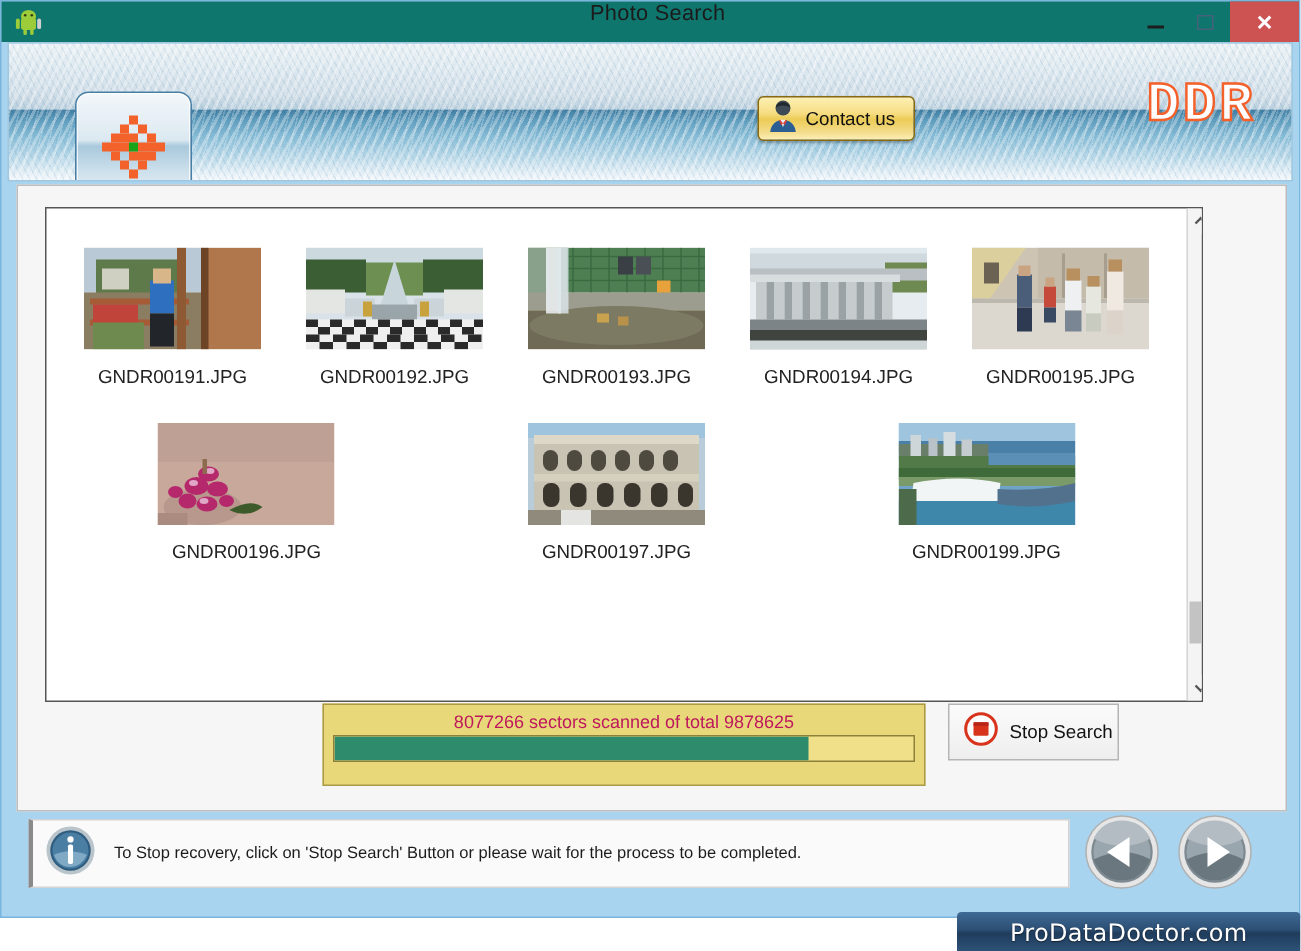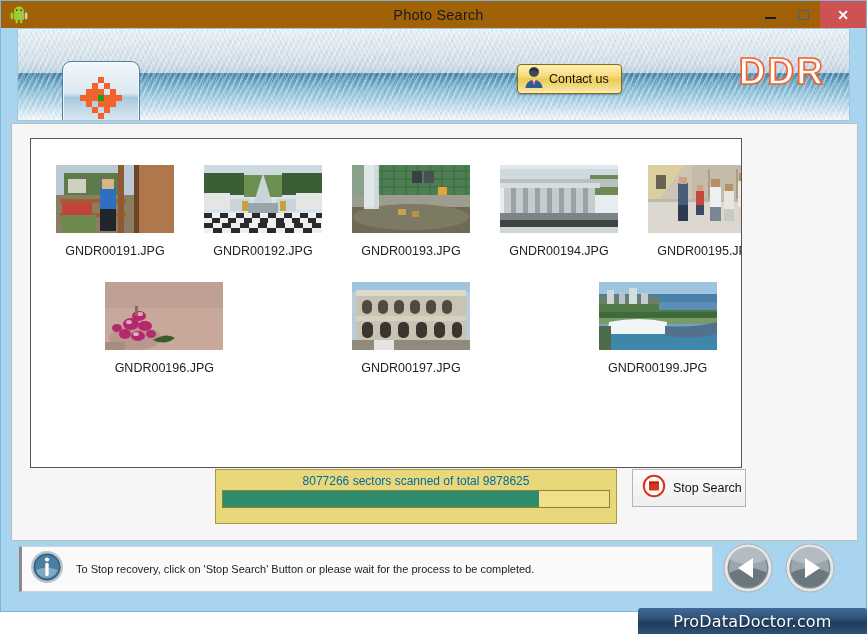--- a/index.html
+++ b/index.html
@@ -23,23 +23,23 @@
     left: 0; top: 0;
     width: 867px; height: 612px;
     background: #a8d4f0;
     border: 1px solid #7ab5dd;
   }
 
   
   .titlebar {
     position: relative;
     height: 27px;
-    background: #a16207;
+    background: #0f766e;
     display: flex;
-    align-items: center;
+    align-items: flex-start;
   }
   .titlebar-icon {
     position: absolute;
     left: 8px; top: 3px;
     width: 20px; height: 20px;
   }
   .title-text {
     flex: 1;
     text-align: center;
     font-size: 14.5px;
@@ -75,21 +75,21 @@
     width: 46px;
     background: #cd5353;
     color: #ffffff;
     font-size: 14px;
     font-weight: bold;
   }
 
   
   .banner {
     position: relative;
-    margin: 0 16px;
+    margin: 0 4px;
     height: 93px;
     overflow: hidden;
     border: 1px solid #9fc8e0;
     background:
       repeating-linear-gradient(118deg, rgba(255,255,255,.30) 0 2px, rgba(255,255,255,0) 2px 5px),
       repeating-linear-gradient(62deg, rgba(120,160,190,.18) 0 1px, rgba(255,255,255,0) 1px 4px),
       linear-gradient(to bottom,
         #eaf1f5 0%, #dde8ef 18%, #cfdde7 38%, #b9cfdd 48%,
         #3f7da2 49%, #5d9cbd 56%, #86bcd6 68%, #b4d6e7 82%, #e6f0f6 96%, #f4f8fb 100%);
   }
@@ -139,21 +139,21 @@
     z-index: 3;
   }
   .brand-ddr {
     font-size: 37px;
     font-weight: bold;
     letter-spacing: 2px;
     color: #fdfdfd;
     -webkit-text-stroke: 1.6px #f4602a;
     text-shadow: 0 0 1px #f4602a;
     line-height: 1;
-    font-family: Liberation Sans, sans-serif;
+    font-family: Liberation Mono, monospace;
   }
   .brand-sub {
     margin-top: 12px;
     font-size: 17.5px;
     font-weight: bold;
     color: #1a59c4;
     letter-spacing: .3px;
   }
 
   
@@ -161,21 +161,21 @@
     position: absolute;
     left: 10px; top: 122px;
     width: 847px; height: 418px;
     background: #f6f6f6;
     border: 1px solid #bdbdbd;
   }
 
   .photo-frame {
     position: absolute;
     left: 18px; top: 14px;
-    width: 712px; height: 330px;
+    width: 772px; height: 330px;
     background: #ffffff;
     border: 1px solid #555;
     overflow: hidden;
     display: flex;
   }
   .photo-scroll-area {
     flex: 1;
     position: relative;
     padding: 26px 10px 0 10px;
   }
@@ -234,21 +234,21 @@
     position: absolute;
     left: 203px; top: 345px;
     width: 402px; height: 55px;
     background: #e8d87a;
     border: 1px solid #a89a46;
     padding: 3px 6px;
   }
   .progress-label {
     text-align: center;
     font-size: 12px;
-    color: #0369a1;
+    color: #be185d;
     line-height: 16px;
   }
   .progress-track {
     height: 18px;
     background: #f0e08a;
     border: 1px solid #8d8139;
     margin-top: 1px;
     overflow: hidden;
   }
   .progress-fill {

